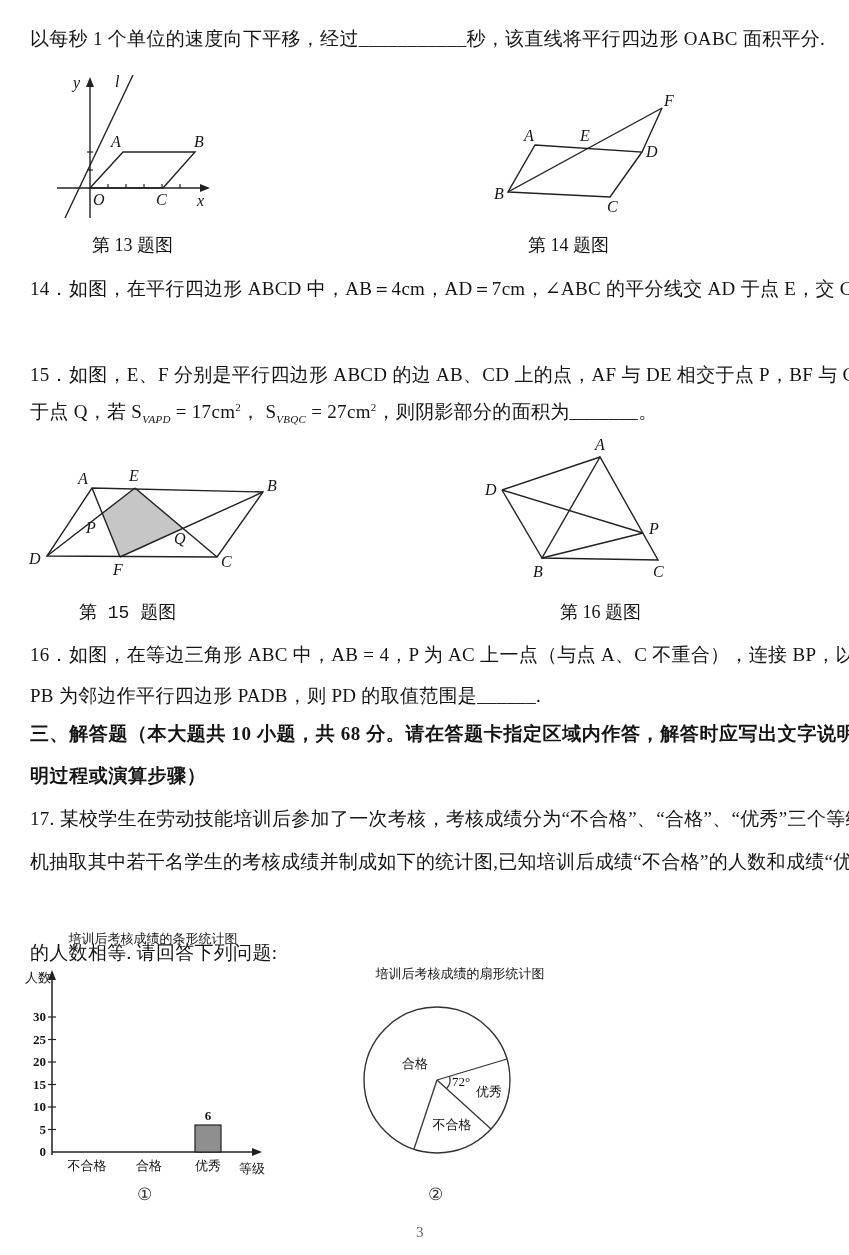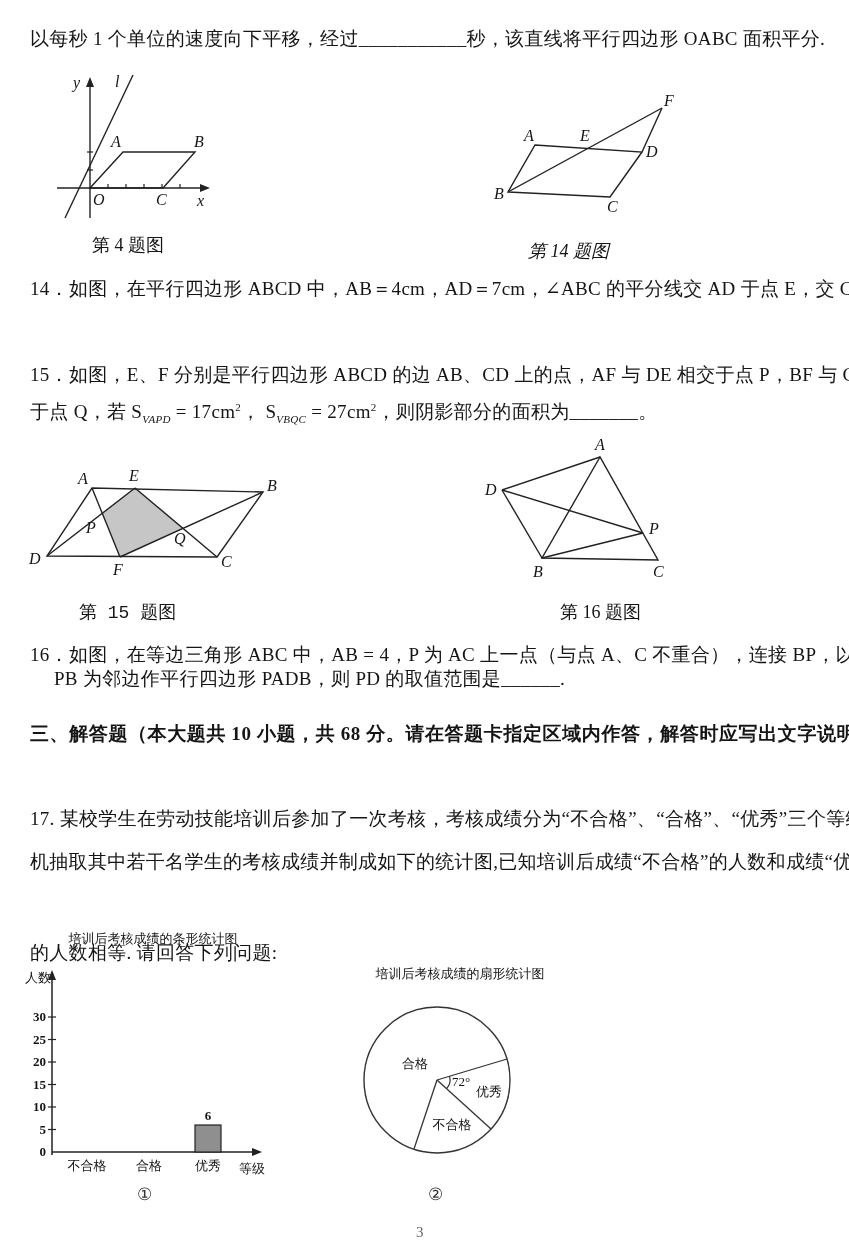--- a/index.html
+++ b/index.html
@@ -47,36 +47,36 @@
         <line x1="42" y1="98" x2="48" y2="98"></line>
     </g>
     <text class="ptlbl" x="28" y="16">y</text>
     <text class="ptlbl" x="70" y="15">l</text>
     <text class="ptlbl" x="66" y="75">A</text>
     <text class="ptlbl" x="149" y="75">B</text>
     <text class="ptlbl" x="48" y="133">O</text>
     <text class="ptlbl" x="111" y="133">C</text>
     <text class="ptlbl" x="152" y="134">x</text>
   </svg>
-  <div class="caption" style="left:92px;top:233px;">第 4 题图</div>
+  <div class="caption" style="left:92px;top:233px;">第 13 题图</div>
 
   <svg style="left:480px;top:93px;" width="215" height="118" viewBox="0 0 215 118">
     <g stroke="#222" stroke-width="1.4" fill="none">
       <polygon points="55,52 162,59 130,104 28,99"></polygon>
       <line x1="28" y1="99" x2="182" y2="15"></line>
       <line x1="162" y1="59" x2="182" y2="15"></line>
     </g>
     <text class="ptlbl" x="44" y="48">A</text>
     <text class="ptlbl" x="100" y="48">E</text>
     <text class="ptlbl" x="166" y="64">D</text>
     <text class="ptlbl" x="184" y="13">F</text>
     <text class="ptlbl" x="14" y="106">B</text>
     <text class="ptlbl" x="127" y="119">C</text>
   </svg>
-  <div class="caption" style="left:528px;top:239px;font-style:italic;">第 14 题图</div>
+  <div class="caption" style="left:528px;top:233px;">第 14 题图</div>
 
   <div class="tline" style="top:276px;">14．如图，在平行四边形 ABCD 中，AB＝4cm，AD＝7cm，∠ABC 的平分线交 AD 于点 E，交 CD 的延</div>
 
   <div class="tline" style="top:362px;">15．如图，E、F 分别是平行四边形 ABCD 的边 AB、CD 上的点，AF 与 DE 相交于点 P，BF 与 CE 相交</div>
   <div class="tline" style="top:399px;"><span>于点 Q，若 S</span><sub class="msub">VAPD</sub><span> = 17cm</span><sup class="msup">2</sup><span>， S</span><sub class="msub">VBQC</sub><span> = 27cm</span><sup class="msup">2</sup><span>，则阴影部分的面积为_______。</span></div>
 
   <svg style="left:28px;top:465px;" width="262" height="122" viewBox="0 0 262 122">
     <polygon points="107,23 74,48 92,92 155,63" fill="#c6c6c6" stroke="none"></polygon>
     <g stroke="#222" stroke-width="1.4" fill="none">
       <polygon points="64,23 235,27 189,92 19,91"></polygon>
@@ -106,23 +106,24 @@
     </g>
     <text class="ptlbl" x="125" y="15">A</text>
     <text class="ptlbl" x="15" y="60">D</text>
     <text class="ptlbl" x="179" y="99">P</text>
     <text class="ptlbl" x="63" y="142">B</text>
     <text class="ptlbl" x="183" y="142">C</text>
   </svg>
   <div class="caption" style="left:560px;top:600px;">第 16 题图</div>
 
   <div class="tline" style="top:642px;">16．如图，在等边三角形 ABC 中，AB = 4，P 为 AC 上一点（与点 A、C 不重合），连接 BP，以 PA、</div>
-  <div class="tline" style="top:666px;margin-left:24px;">PB 为邻边作平行四边形 PADB，则 PD 的取值范围是______.</div>
+  <div class="tline" style="top:683px;">PB 为邻边作平行四边形 PADB，则 PD 的取值范围是______.</div>
 
   <div class="tline bold" style="top:721px;">三、解答题（本大题共 10 小题，共 68 分。请在答题卡指定区域内作答，解答时应写出文字说明、证</div>
+  <div class="tline bold" style="top:763px;">明过程或演算步骤）</div>
 
   <div class="tline" style="top:806px;">17. 某校学生在劳动技能培训后参加了一次考核，考核成绩分为“不合格”、“合格”、“优秀”三个等级. 随</div>
   <div class="tline" style="top:849px;">机抽取其中若干名学生的考核成绩并制成如下的统计图,已知培训后成绩“不合格”的人数和成绩“优秀”</div>
   <div class="tline" style="top:892px;margin-top:48px;">的人数相等. 请回答下列问题:</div>
 
   <svg style="left:25px;top:925px;" width="255" height="262" viewBox="0 0 255 262">
     <text class="chtitle" x="128" y="18" text-anchor="middle">培训后考核成绩的条形统计图</text>
     <text class="chlbl" x="0" y="57">人数</text>
 
     <line x1="27" y1="230" x2="27" y2="52" stroke="#222" stroke-width="1.5"></line>

